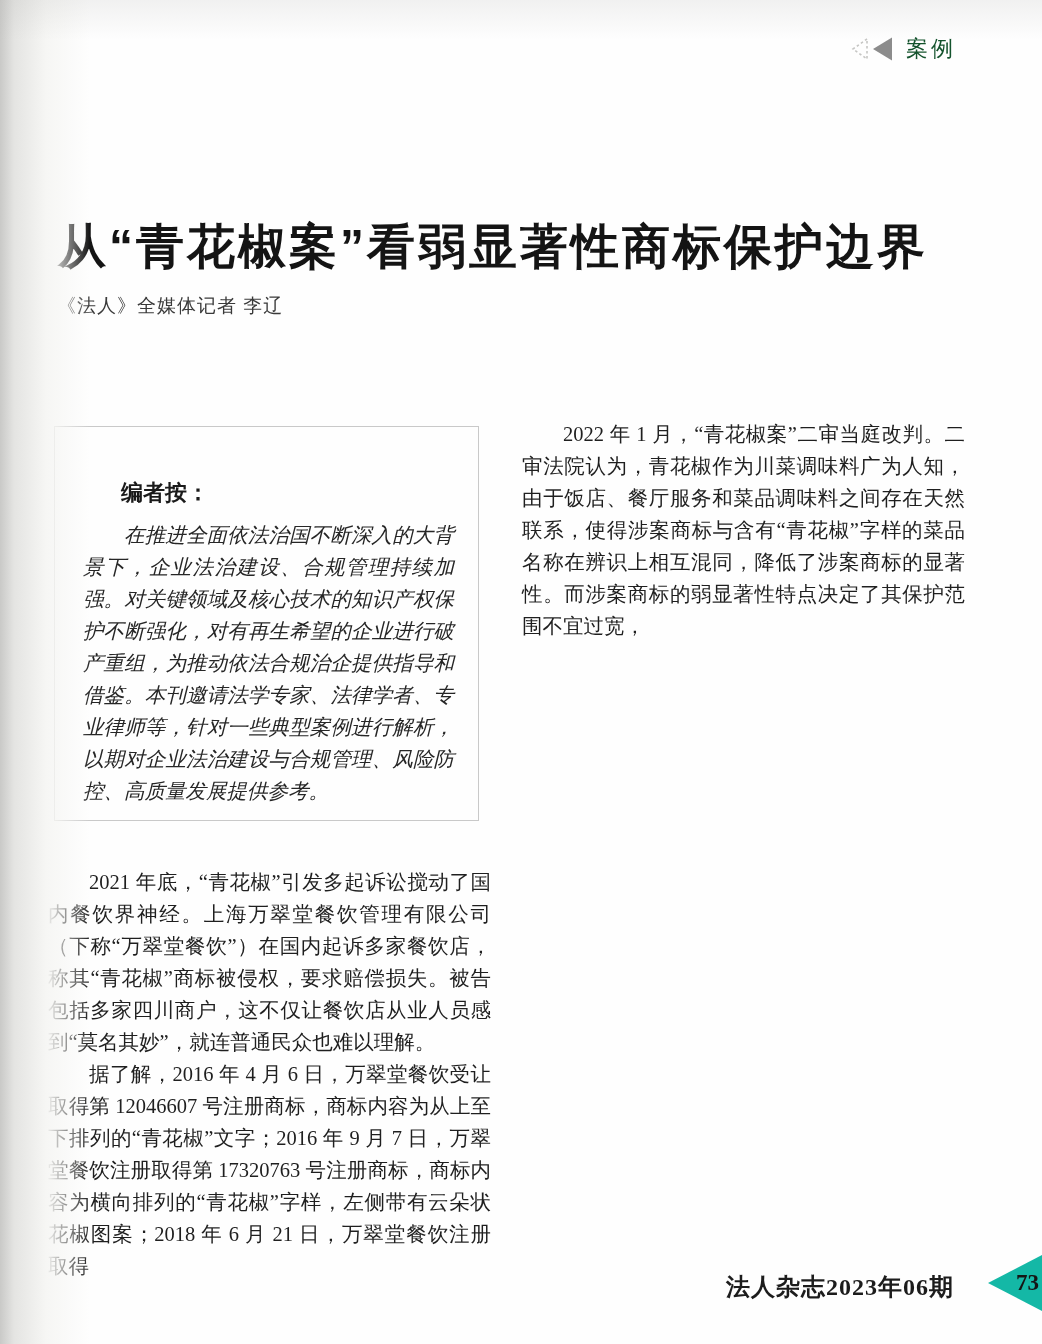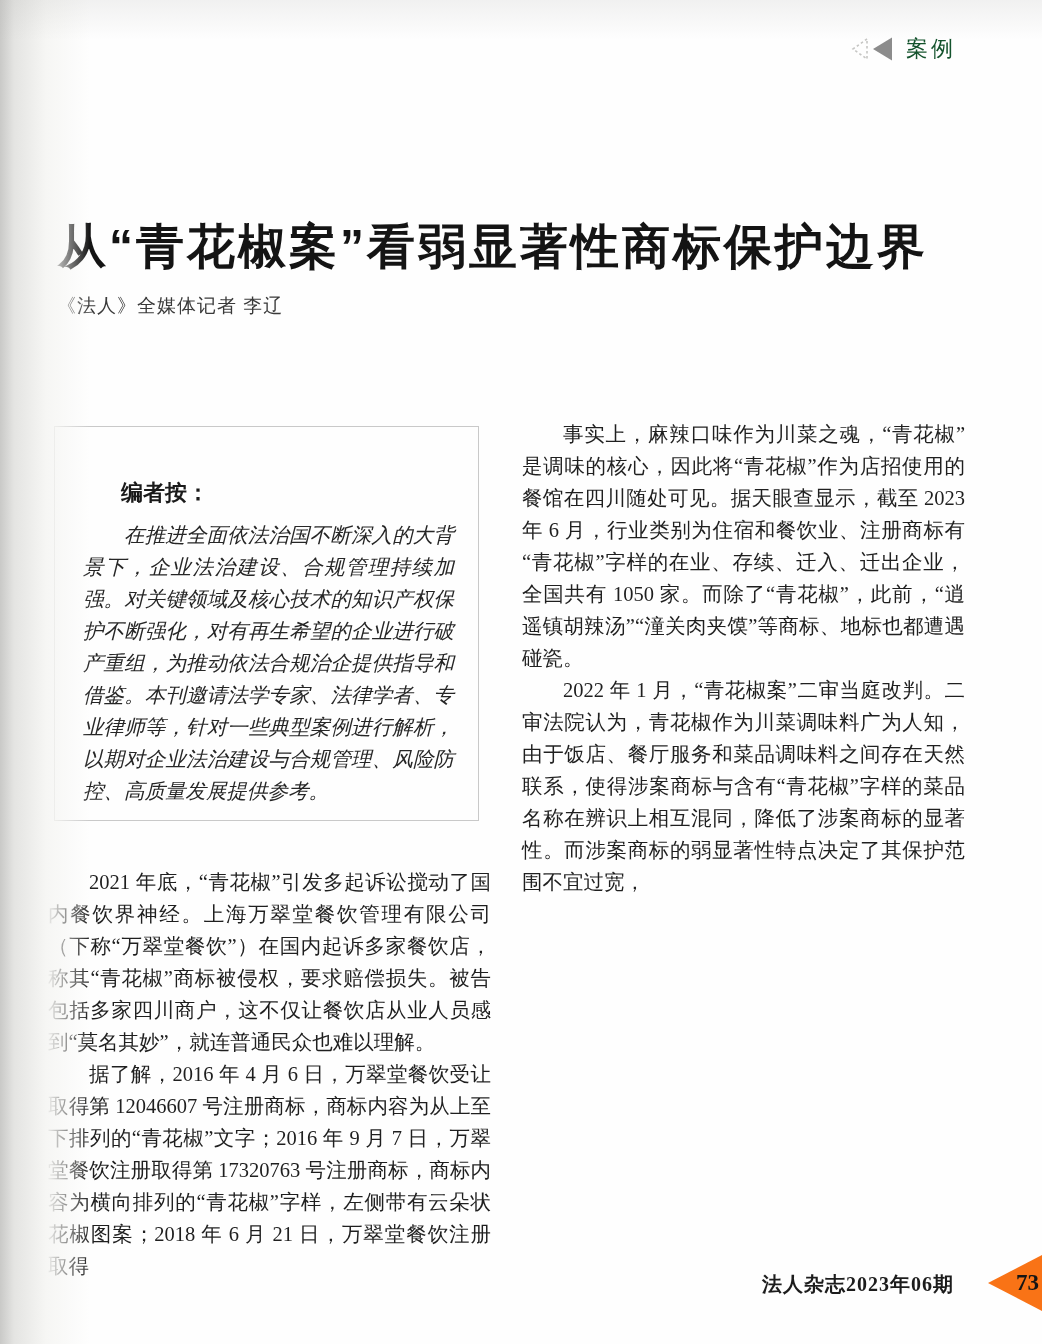--- a/index.html
+++ b/index.html
@@ -74,25 +74,25 @@
     margin:0;font-style:italic;
     font-size:20.5px;line-height:32px;color:#262626;
     text-indent:2em;text-align:justify;
   }
 
   .first-body-para{margin-top:45px !important;}
 
   
   .footer-journal{
     position:absolute;top:1271px;right:88px;
-    font-weight:bold;font-size:20px;color:#1c1c1c;letter-spacing:1px;
+    font-weight:bold;font-size:24px;color:#1c1c1c;letter-spacing:1px;
   }
   .page-corner{
     position:absolute;top:1255px;right:0;width:54px;height:56px;
-    background:#f97316;
+    background:#14b8a6;
     clip-path:polygon(100% 0,0 50%,100% 100%);
   }
   .page-corner .num{
     position:absolute;right:3px;top:50%;transform:translateY(-50%);
     font-size:23px;font-weight:bold;color:#151515;
     font-family:"Liberation Serif","DejaVu Serif",serif;
   }
 </style>
 </head>
 <body>
@@ -113,21 +113,20 @@
   <div class="col col-left">
     <div class="editor-box">
       <p class="eh">编者按：</p>
       <p class="ebody">在推进全面依法治国不断深入的大背景下，企业法治建设、合规管理持续加强。对关键领域及核心技术的知识产权保护不断强化，对有再生希望的企业进行破产重组，为推动依法合规治企提供指导和借鉴。本刊邀请法学专家、法律学者、专业律师等，针对一些典型案例进行解析，以期对企业法治建设与合规管理、风险防控、高质量发展提供参考。</p>
     </div>
     <p class="indent first-body-para">2021 年底，“青花椒”引发多起诉讼搅动了国内餐饮界神经。上海万翠堂餐饮管理有限公司（下称“万翠堂餐饮”）在国内起诉多家餐饮店，称其“青花椒”商标被侵权，要求赔偿损失。被告包括多家四川商户，这不仅让餐饮店从业人员感到“莫名其妙”，就连普通民众也难以理解。</p>
     <p class="indent">据了解，2016 年 4 月 6 日，万翠堂餐饮受让取得第 12046607 号注册商标，商标内容为从上至下排列的“青花椒”文字；2016 年 9 月 7 日，万翠堂餐饮注册取得第 17320763 号注册商标，商标内容为横向排列的“青花椒”字样，左侧带有云朵状花椒图案；2018 年 6 月 21 日，万翠堂餐饮注册取得</p>
   </div>
 
   <div class="col col-right">
-    <p class="indent">事实上，麻辣口味作为川菜之魂，“青花椒”是调味的核心，因此将“青花椒”作为店招使用的餐馆在四川随处可见。据天眼查显示，截至 2023 年 6 月，行业类别为住宿和餐饮业、注册商标有“青花椒”字样的在业、存续、迁入、迁出企业，全国共有 1050 家。而除了“青花椒”，此前，“逍遥镇胡辣汤”“潼关肉夹馍”等商标、地标也都遭遇碰瓷。</p>
     <p class="indent">2022 年 1 月，“青花椒案”二审当庭改判。二审法院认为，青花椒作为川菜调味料广为人知，由于饭店、餐厅服务和菜品调味料之间存在天然联系，使得涉案商标与含有“青花椒”字样的菜品名称在辨识上相互混同，降低了涉案商标的显著性。而涉案商标的弱显著性特点决定了其保护范围不宜过宽，</p>
   </div>
 
   <div class="footer-journal">法人杂志2023年06期</div>
   <div class="page-corner">
     <span class="num">73</span>
   </div>
 
 </div>
 

